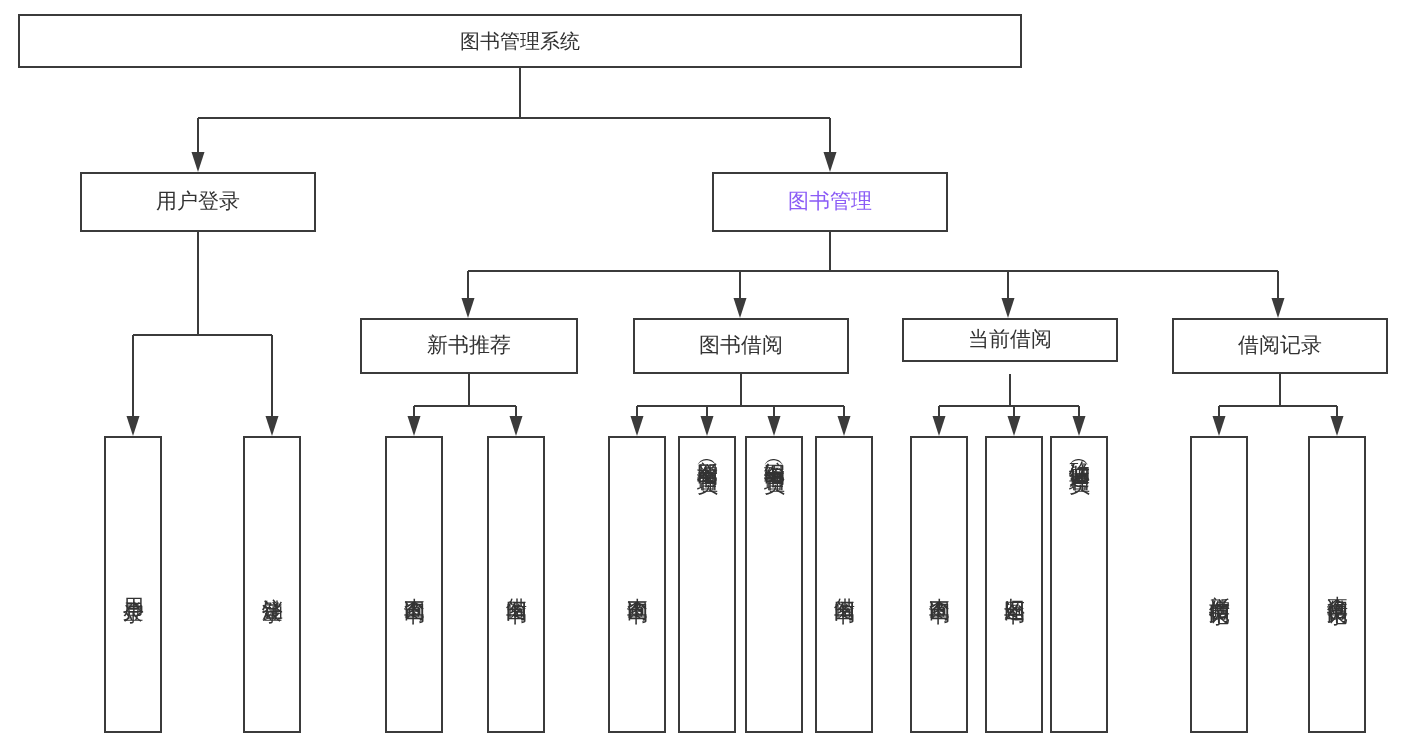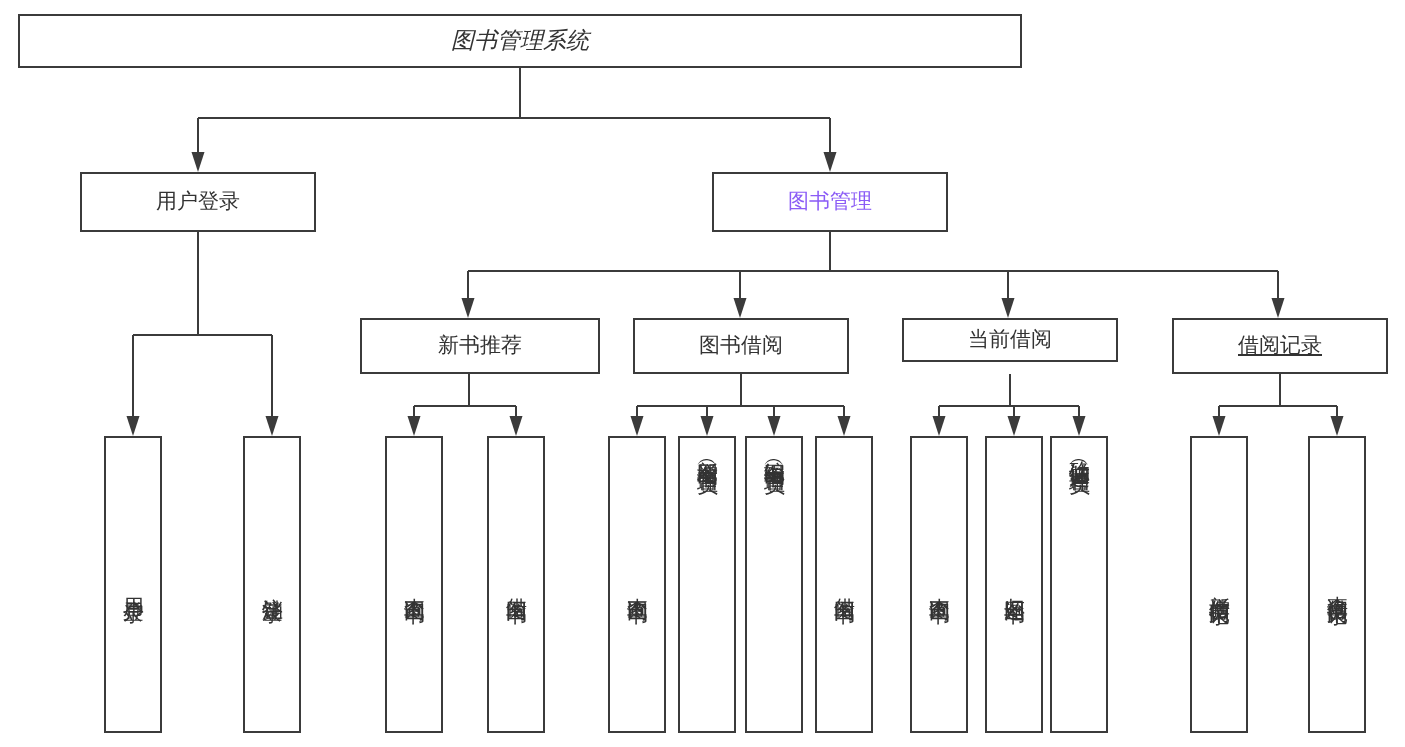--- a/index.html
+++ b/index.html
@@ -54,21 +54,21 @@
     writing-mode: vertical-rl;
     text-orientation: upright;
     letter-spacing: 2px;
     line-height: 1;
     white-space: nowrap;
   }
   .node-box.vertical.top-aligned {
     align-items: flex-start;
     padding-top: 6px;
   }
-  .lvl-root .node-label { font-size: 23px; font-style: italic; }
+  .lvl-root .node-label { font-size: 20px; }
   .lvl-1 .node-label { font-size: 21px; }
   .lvl-2 .node-label { font-size: 21px; }
   .lvl-3 .node-label { font-size: 21px; }
   .watermark {
     position: absolute;
     color: #b8b8b8;
     font-size: 17px;
     letter-spacing: 0.5px;
     white-space: nowrap;
     user-select: none;
@@ -149,30 +149,30 @@
   <div id="node-layer">
       <div class="node-box lvl-root horizontal" style="left: 18px; top: 14px; width: 1004px; height: 54px; border-color: rgb(59, 59, 59); color: rgb(51, 51, 51);">
         <span class="node-label">图书管理系统</span>
       </div>
       <div class="node-box lvl-1 horizontal" style="left: 80px; top: 172px; width: 236px; height: 60px; border-color: rgb(59, 59, 59); color: rgb(51, 51, 51);">
         <span class="node-label">用户登录</span>
       </div>
       <div class="node-box lvl-1 horizontal" style="left: 712px; top: 172px; width: 236px; height: 60px; border-color: rgb(59, 59, 59); color: #8b5cf6;">
         <span class="node-label">图书管理</span>
       </div>
-      <div class="node-box lvl-2 horizontal" style="left: 360px; top: 318px; width: 240px; height: 56px; border-color: rgb(59, 59, 59); color: rgb(51, 51, 51);">
+      <div class="node-box lvl-2 horizontal" style="left: 360px; top: 318px; width: 218px; height: 56px; border-color: rgb(59, 59, 59); color: rgb(51, 51, 51);">
         <span class="node-label">新书推荐</span>
       </div>
       <div class="node-box lvl-2 horizontal" style="left: 633px; top: 318px; width: 216px; height: 56px; border-color: rgb(59, 59, 59); color: rgb(51, 51, 51);">
         <span class="node-label">图书借阅</span>
       </div>
       <div class="node-box lvl-2 horizontal" style="left: 902px; top: 318px; width: 216px; height: 44px; border-color: rgb(59, 59, 59); color: rgb(51, 51, 51);">
         <span class="node-label">当前借阅</span>
       </div>
-      <div class="node-box lvl-2 horizontal" style="left: 1172px; top: 318px; width: 216px; height: 56px; border-color: rgb(59, 59, 59); color: rgb(51, 51, 51); text-decoration: underline;">
+      <div class="node-box lvl-2 horizontal" style="left: 1172px; top: 318px; width: 216px; height: 56px; border-color: rgb(59, 59, 59); color: rgb(51, 51, 51);">
         <span class="node-label">借阅记录</span>
       </div>
       <div class="node-box lvl-3 vertical" style="left: 104px; top: 436px; width: 58px; height: 297px; border-color: rgb(59, 59, 59); color: rgb(51, 51, 51);">
         <span class="node-label">用户登录</span>
       </div>
       <div class="node-box lvl-3 vertical" style="left: 243px; top: 436px; width: 58px; height: 297px; border-color: rgb(59, 59, 59); color: rgb(51, 51, 51);">
         <span class="node-label">注销登录</span>
       </div>
       <div class="node-box lvl-3 vertical" style="left: 385px; top: 436px; width: 58px; height: 297px; border-color: rgb(59, 59, 59); color: rgb(51, 51, 51);">
         <span class="node-label">查询图书</span>

